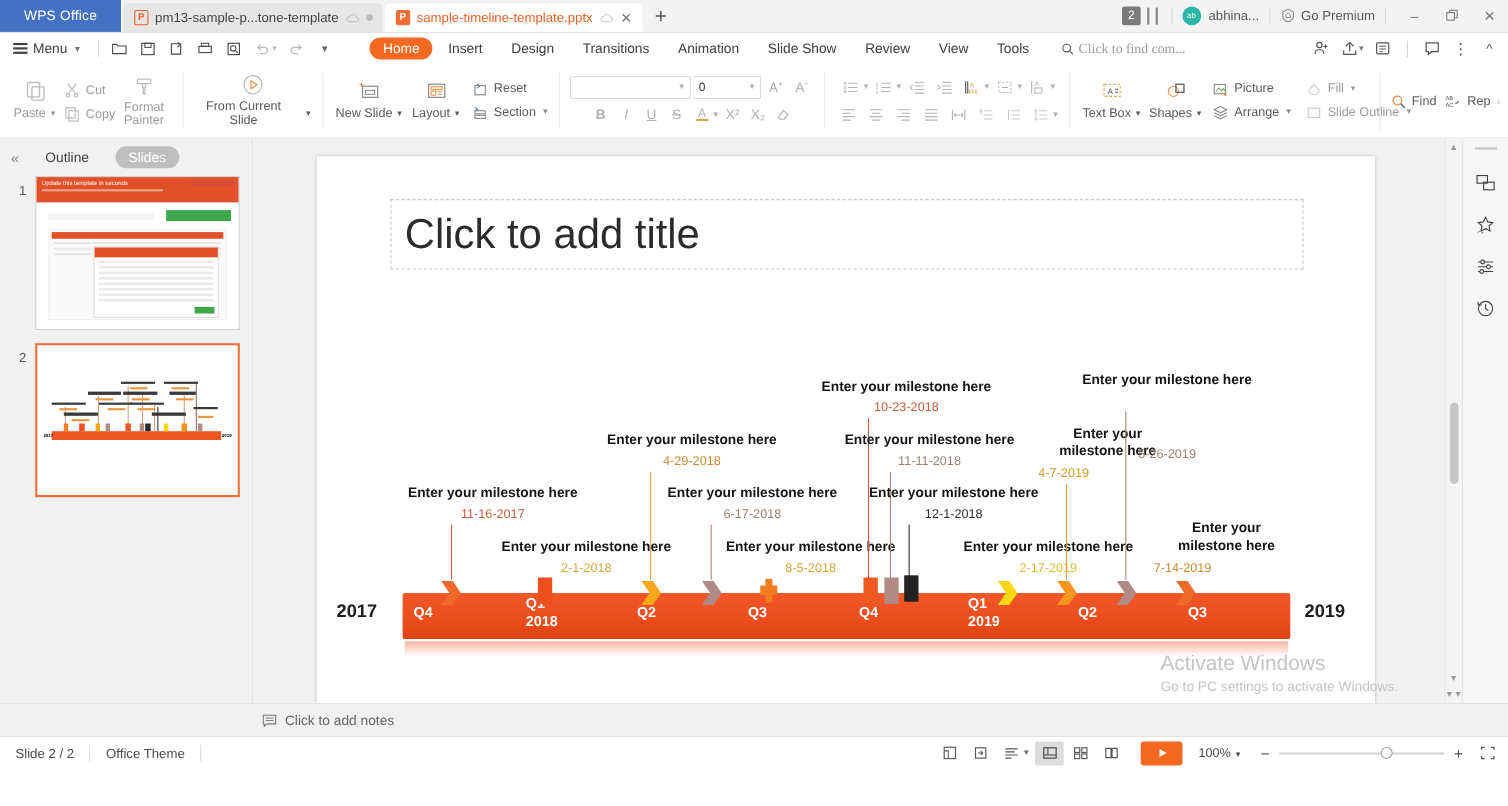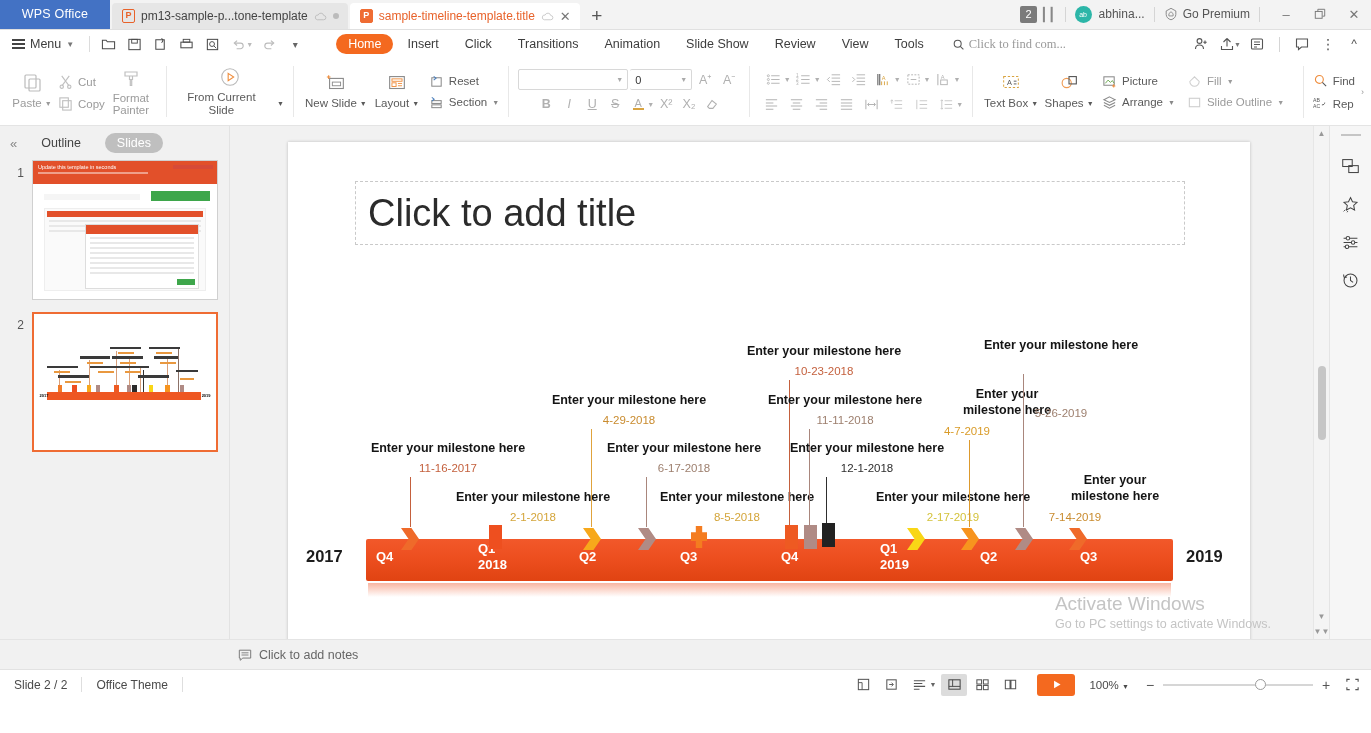--- a/index.html
+++ b/index.html
@@ -113,21 +113,21 @@
   .ficon { width: 22px; height: 20px; display: flex; align-items: center;
     justify-content: center; color: #b0b0b0; font-size: 12.5px; }
   .ficon svg { width: 14px; height: 14px; }
   .frow2 { display: flex; align-items: center; gap: 1px; margin-top: 4px; }
   .prow { display: flex; align-items: center; gap: 1px; }
   .picon { width: 24px; height: 20px; display: flex; align-items: center;
     justify-content: center; color: #b3b3b3; }
   .picon svg { width: 15px; height: 15px; }
   .caretmini { font-size: 7px; color: #b0b0b0; margin-left: -3px; }
   .ribbon-right { position: absolute; right: 0; top: 0; height: 68px; display: flex; }
-  .findgrp { display: flex; flex-direction: column; justify-content: center;
+  .findgrp { display: flex; flex-direction: row; justify-content: center;
     gap: 8px; padding: 0 6px; color: #555; }
   .scroll-chev { width: 10px; display: flex; align-items: center; color: #999;
     font-size: 9px; }
 
   
   .main { display: flex; height: 513px; background: #f1f1f1; }
 
   
   .slidepanel { width: 230px; background: #f1f1f1; position: relative;
     border-right: 1px solid #e2e2e2; }
@@ -255,21 +255,21 @@
     <span class="pico">P</span>
     <span class="tname">pm13-sample-p...tone-template</span>
     <svg class="cloud-ic" viewBox="0 0 16 12">
         <path d="M4 10h8a2.6 2.6 0 000-5.2 3.6 3.6 0 00-6.9-.6A2.7 2.7 0 004 10z" fill="none" stroke="#999" stroke-width="1.1"></path>
       </svg>
     <span class="dot-ic"></span>
   </div>
 
   <div class="tab active">
     <span class="pico">P</span>
-    <span class="tname">sample-timeline-template.title</span>
+    <span class="tname">sample-timeline-template.pptx</span>
     <svg class="cloud-ic" viewBox="0 0 16 12">
         <path d="M4 10h8a2.6 2.6 0 000-5.2 3.6 3.6 0 00-6.9-.6A2.7 2.7 0 004 10z" fill="none" stroke="#999" stroke-width="1.1"></path>
       </svg>
     <span class="x-ic">✕</span>
   </div>
 
   <div class="newtab">+</div>
 
   <div class="tb-right">
     <span class="badge2">2</span>
@@ -348,21 +348,21 @@
       <svg viewBox="0 0 16 16">
         <path d="M12 6.5H6a3 3 0 000 6h4" fill="none" stroke="#bbb" stroke-width="1.2"></path>
         <path d="M9.5 3.8l3 2.7-3 2.6" fill="none" stroke="#bbb" stroke-width="1.2"></path>
       </svg>
     </span>
   <span class="qicon" style="font-size:10px;color:#666;">▾</span>
 
   <div class="ribtabs">
     <span class="ribtab active">Home</span>
     <span class="ribtab">Insert</span>
-    <span class="ribtab">Click</span>
+    <span class="ribtab">Design</span>
     <span class="ribtab">Transitions</span>
     <span class="ribtab">Animation</span>
     <span class="ribtab">Slide Show</span>
     <span class="ribtab">Review</span>
     <span class="ribtab">View</span>
     <span class="ribtab">Tools</span>
   </div>
 
   <div class="findbox">
     <svg width="13" height="13" viewBox="0 0 16 16">

